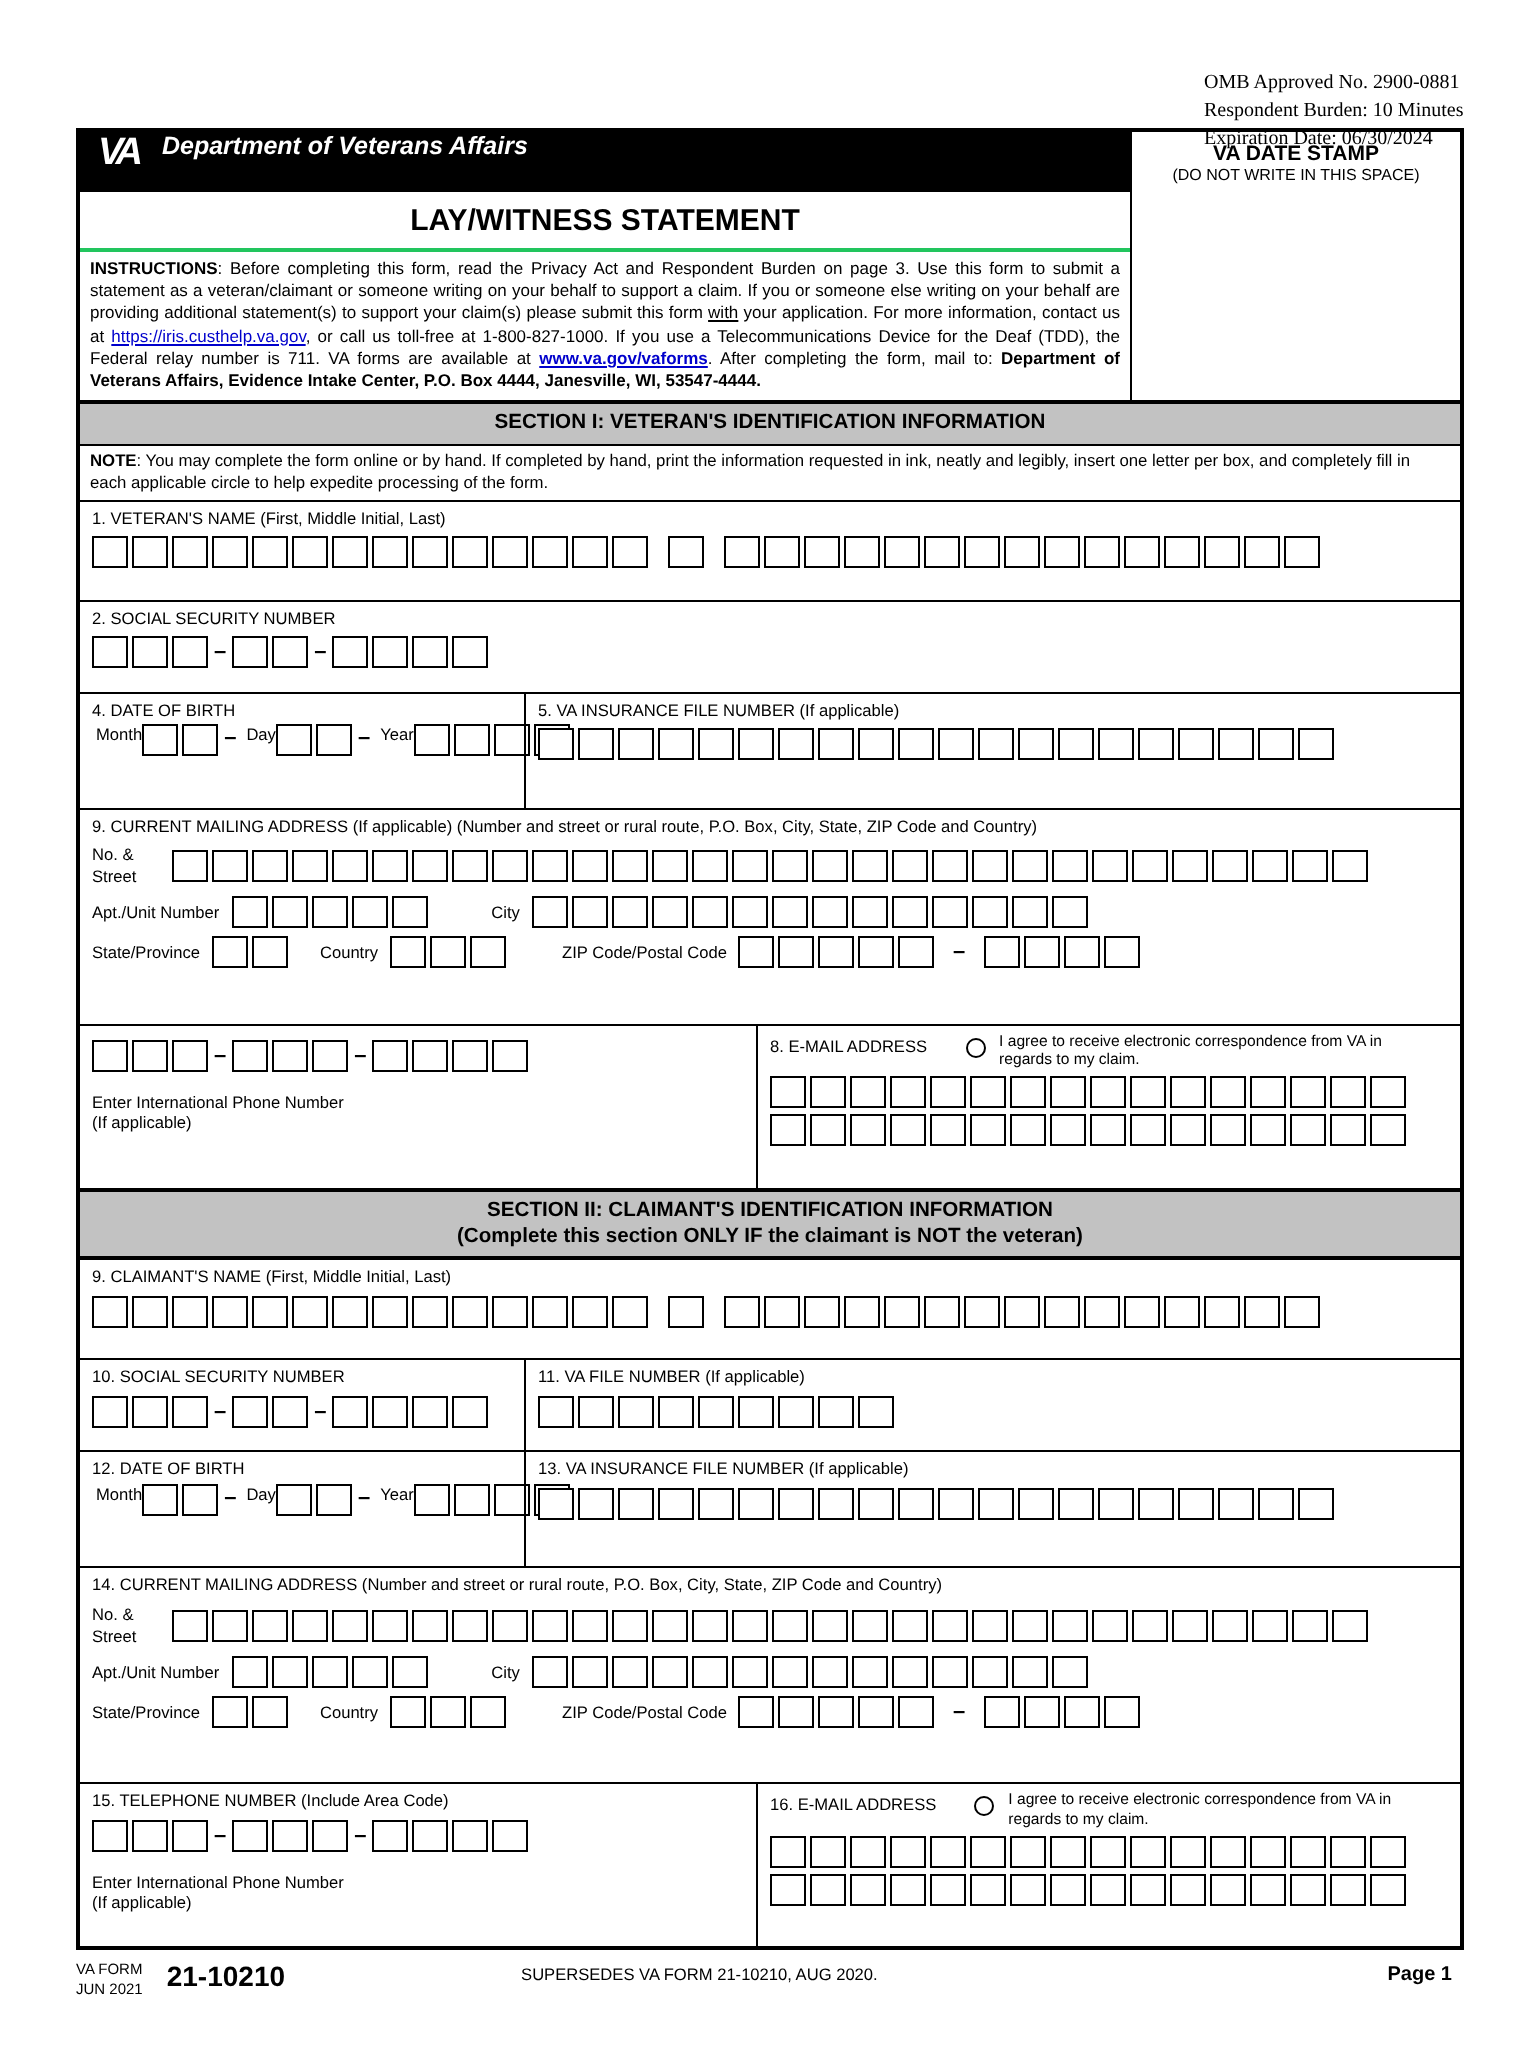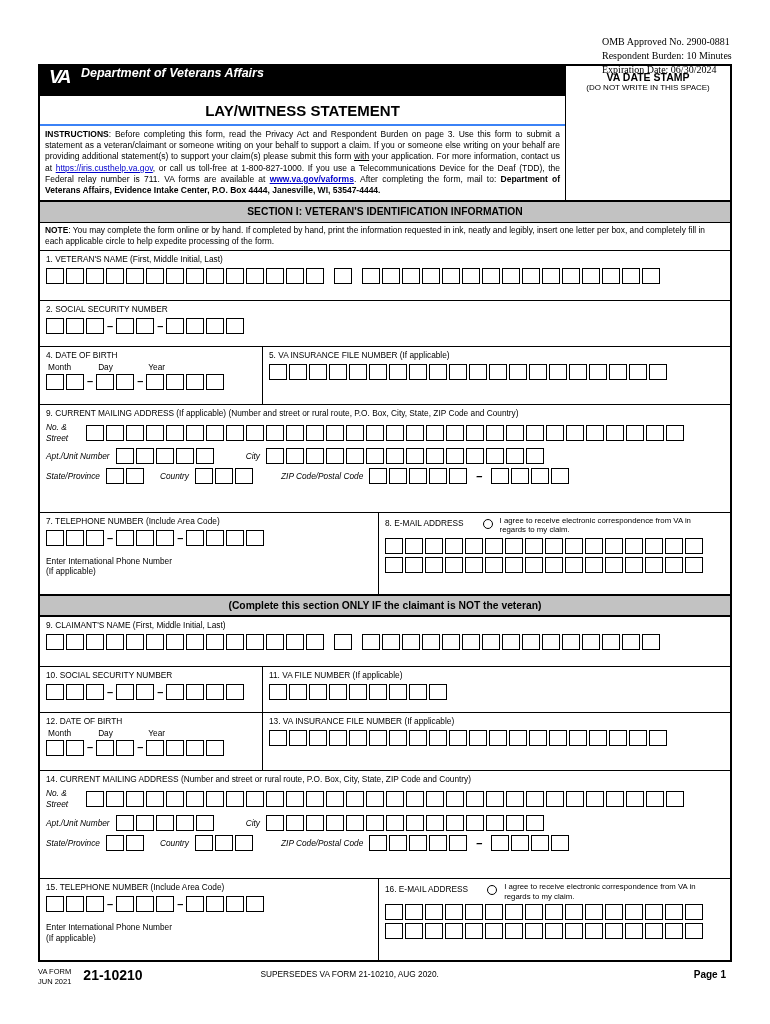--- a/index.html
+++ b/index.html
@@ -15,21 +15,21 @@
   .head-right { flex:1; text-align:center; padding-top:5px; }
   .ds-title { font-size:10.5px; font-weight:bold; }
   .ds-sub { font-size:8px;text-align:center; }
 
   .blackbar { background:#000; color:#fff; height:30px; display:flex; gap:9px; padding-left:9px; }
   .va-logo { font-style:italic; font-weight:bold; font-size:19px; letter-spacing:-2.5px; padding-right:3px; }
   .agency { font-size:12.5px; font-weight:bold;font-style:italic; }
 
   .title-row { font-size:15px; font-weight:bold; text-align:center; padding:6px 0 5px; }
 
-  .instr { border-top:2px solid #3b82f6; padding:3px 5px 4px; font-size:8.5px; line-height:1.32; text-align:justify; }
+  .instr { border-top:2px solid #22c55e; padding:3px 5px 4px; font-size:8.5px; line-height:1.32; text-align:justify; }
   .b { font-weight:bold; }
   .u { text-decoration:underline; }
   .link { color:#0000cc; text-decoration:underline; }
   .link.b { font-weight:bold; }
 
   .secbar { border-top:2px solid #000; border-bottom:1px solid #000; background:#c2c2c2; text-align:center; font-weight:bold; font-size:10.3px; padding:3px 0; line-height:1.3; }
 
   .note { padding:2px 5px 3px; font-size:8.4px; line-height:1.3; min-height:24px; }
 
   .row { border-top:1px solid #000; display:flex; }
@@ -47,25 +47,25 @@
   .label { font-size:8.3px; display:block; line-height:1.25; }
   .sub { font-size:8.3px; white-space:nowrap; }
 
   .boxrow { display:flex; align-items:center; margin-top:4px; }
   .bgroup { display:inline-flex; gap:2px; flex:0 0 auto; }
   .lbox { width:18px; height:16px; border:1px solid #000; background:#fff; flex:0 0 auto; }
   .dash { font-weight:bold; font-size:11px; margin:0 3px; }
   .ggap { width:10px; flex:0 0 auto; }
 
   .dobrow { display:flex; align-items:flex-end; margin-top:2px; }
-  .dobcol { display:flex; flex-direction:column; }
+  .dobcol { display:flex; flex-direction:row; }
   .dobcol .sub { margin-bottom:2px; margin-left:2px; }
   .dobrow .dash { align-self:flex-end; margin-bottom:3px; }
 
-  .addr-line { display:flex; align-items:center; margin-top:4px; gap:6px;font-style:italic; }
+  .addr-line { display:flex; align-items:center; margin-top:4px; gap:6px; }
   .nostreet { display:flex; flex-direction:column; font-size:8.3px; line-height:1.35; flex:0 0 34px; }
 
   .intl { margin-top:10px; }
   .intl .label { font-size:8.3px; }
 
   .email-head { display:flex; align-items:flex-start; gap:7px; }
   .email-head .label { flex:0 0 auto; margin-top:2px; }
   .radio { width:10px; height:10px; border:1px solid #000; border-radius:50%; flex:0 0 auto; margin-top:3px; margin-left:12px; }
   .agree { font-size:7.8px; line-height:1.25; max-width:205px; }
   .email-cell .boxrow { margin-top:3px; }
@@ -335,21 +335,20 @@
             <span class="lbox"></span>
             <span class="lbox"></span>
             <span class="lbox"></span>
           </span>
       </div>
     </div>
   </div>
 
   <div class="row row-contact">
     <div class="cell w-tel">
-      <span class="label">7. TELEPHONE NUMBER (Include Area Code)</span>
       <div class="boxrow">
         <span class="bgroup">
             <span class="lbox"></span>
             <span class="lbox"></span>
             <span class="lbox"></span>
           </span>
           <span class="dash">–</span>
         <span class="bgroup">
             <span class="lbox"></span>
             <span class="lbox"></span>
@@ -411,20 +410,21 @@
             <span class="lbox"></span>
             <span class="lbox"></span>
             <span class="lbox"></span>
             <span class="lbox"></span>
           </span>
         </div>
     </div>
   </div>
 
   <div class="secbar">
+    <div>SECTION II:  CLAIMANT'S IDENTIFICATION INFORMATION</div>
     <div>(Complete this section ONLY IF the claimant is NOT the veteran)</div>
   </div>
 
   <div class="row row-name">
     <div class="cell">
       <span class="label">9. CLAIMANT'S NAME (First, Middle Initial, Last)</span>
       <div class="boxrow">
         <span class="bgroup">
             <span class="lbox"></span>
             <span class="lbox"></span>

